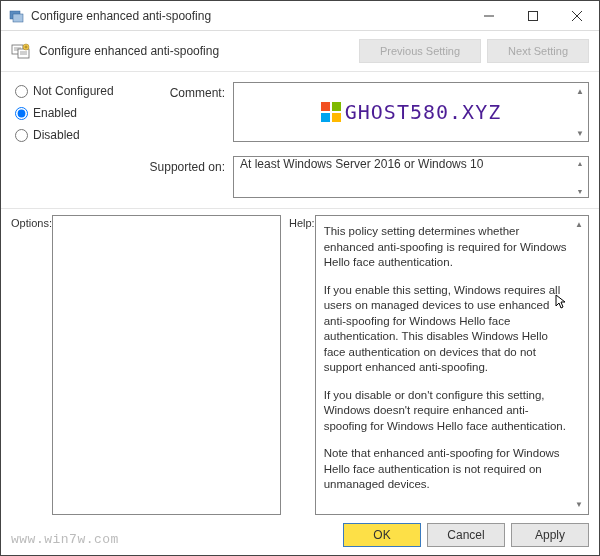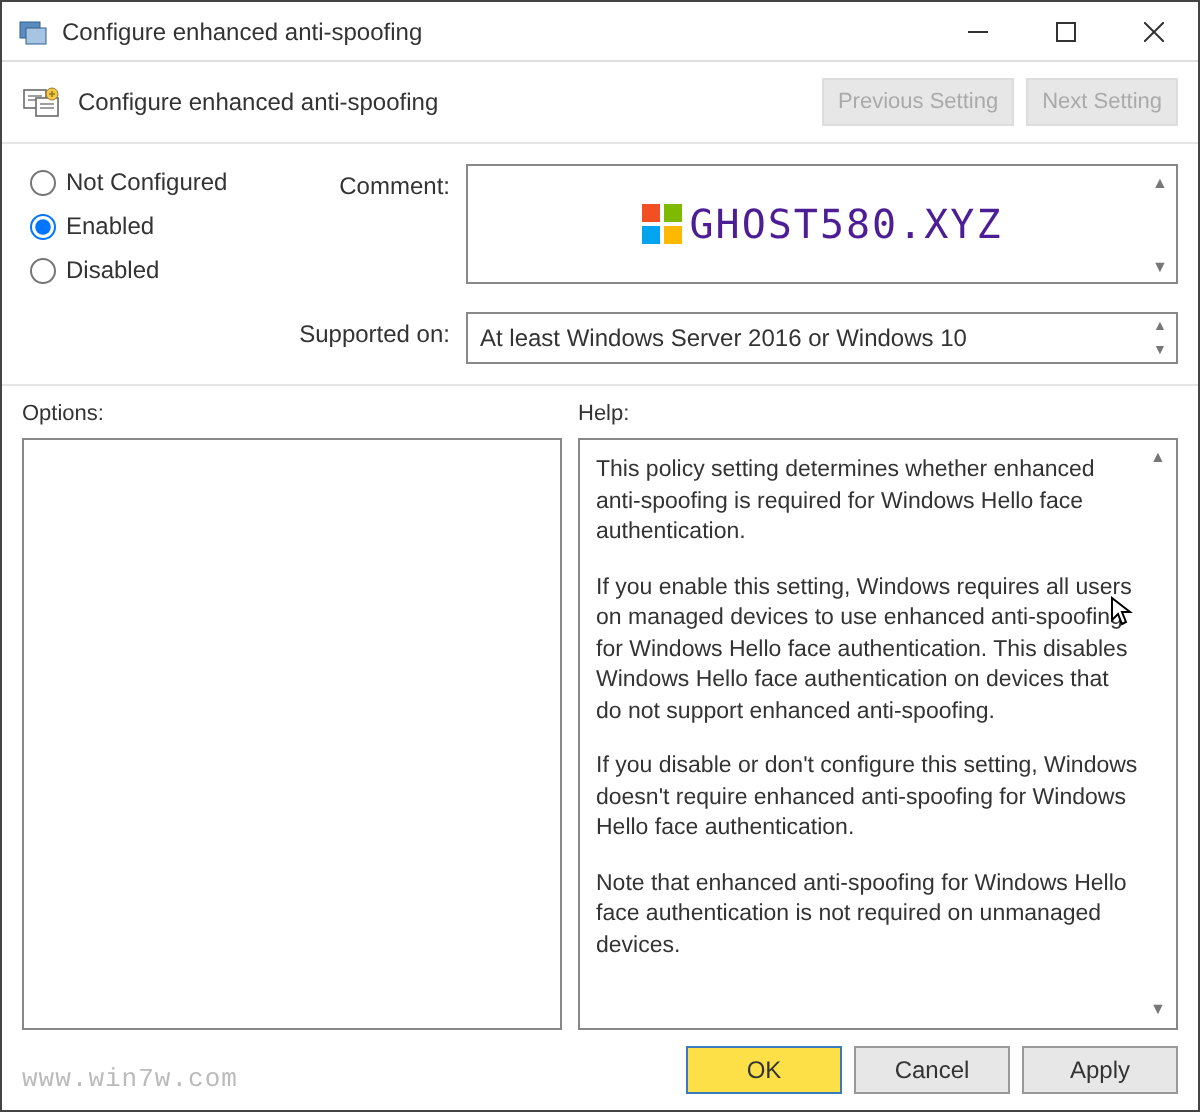--- a/index.html
+++ b/index.html
@@ -41,21 +41,21 @@
     }
     .hdr-icon {
       width: 20px; height: 20px;
       display: flex; align-items: center; justify-content: center;
     }
     .hdr-title { flex: 1; font-size: 12px; }
     .hdr-btns { display: flex; gap: 6px; }
     .graybtn {
       background: #e7e7e7; color: #aaa;
       border: 1px solid #ddd;
-      padding: 5px 7px;
+      padding: 5px 20px;
       font-size: 11px;
     }
     
     .cfg { padding: 10px 10px 4px 14px; border-bottom: 1px solid #e5e5e5; }
     .row { display: flex; gap: 8px; margin-bottom: 6px; align-items: flex-start; }
     .radios { width: 120px; padding-top: 2px; }
     .radio-item { display: flex; align-items: center; gap: 5px; margin-bottom: 8px; font-size: 12px; }
     .radio-item input { margin: 0; }
     .label-col { width: 82px; text-align: right; font-size: 12px; color: #333; padding-top: 4px; }
     .comment-box {
@@ -69,37 +69,37 @@
       display: flex; align-items: center; justify-content: center;
       font-size: 8px; color: #777;
     }
     .comment-box .scroll-up { top: 0; }
     .comment-box .scroll-down { bottom: 0; }
     .wm { display: flex; align-items: center; gap: 4px; }
     .wm-logo { display: inline-flex; flex-wrap: wrap; width: 20px; height: 20px; gap: 2px; }
     .wm-logo span { width: 9px; height: 9px; }
     .wm-text { font-family: Consolas, monospace; font-size: 20px; letter-spacing: 1px; color: #4c1d95; }
     .supported-box {
-      flex: 1; height: 26px;
+      flex: 1; height: 42px;
       border: 1px solid #888;
-      display: flex; align-items: center;
+      display: flex; 
       padding: 0 6px;
       font-size: 12px;
       position: relative;
     }
     .supported-box .scroll-up, .supported-box .scroll-down {
       position: absolute; right: 0; width: 16px; height: 12px;
       display: flex; align-items: center; justify-content: center;
       font-size: 7px; color: #777;
     }
     .supported-box .scroll-up { top: 0; }
     .supported-box .scroll-down { bottom: 0; }
     
     .body-area { flex: 1; display: flex; padding: 6px 10px 2px 10px; gap: 8px; min-height: 0; }
-    .col { display: flex; flex-direction: column; min-height: 0; }
+    .col { display: flex; flex-direction: row; min-height: 0; }
     .col-left { width: 270px; }
     .col-right { flex: 1; }
     .col-label { font-size: 11px; margin: 2px 0 6px 0; }
     .panel {
       flex: 1; border: 1px solid #888;
       background: #fff;
       overflow: hidden;
       position: relative;
     }
     .help-panel { padding: 8px 18px 8px 8px; font-size: 11.5px; line-height: 1.35; color: #333; }

